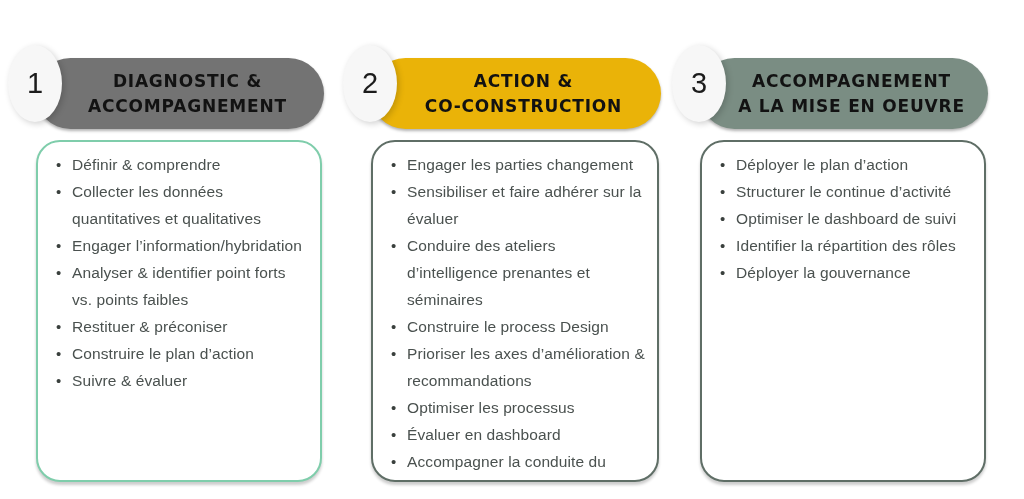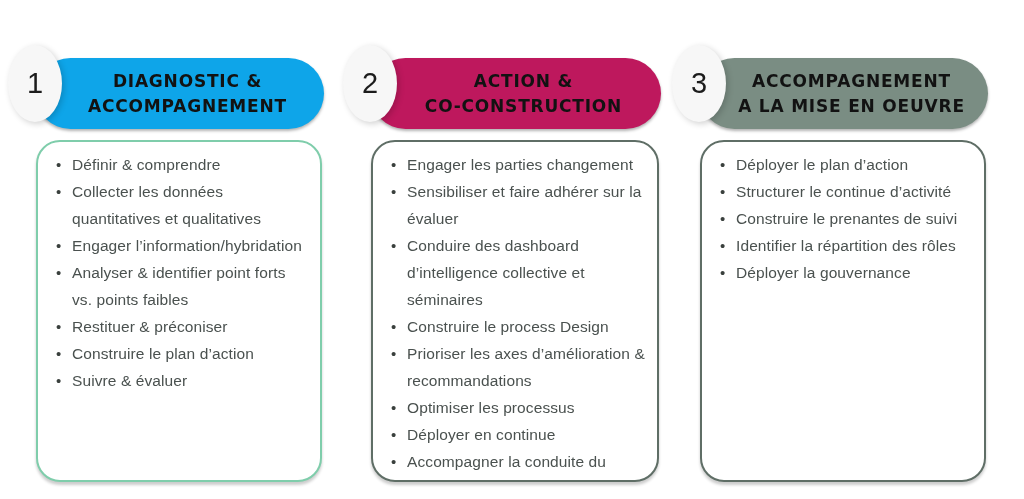--- a/index.html
+++ b/index.html
@@ -106,21 +106,21 @@
     flex: 1;
   }
 </style>
 </head>
 <body>
 
 <div class="stage">
 
   <div class="column col-1">
     <div class="header-row">
-      <div class="pill" style="background: #0ea5e9;">
+      <div class="pill" style="background: #737373;">
         <div class="pill-title">DIAGNOSTIC &amp;
 ACCOMPAGNEMENT</div>
       </div>
       <div class="step-circle">
         <span class="step-number">1</span>
       </div>
     </div>
     <div class="content-box" style="border-color: rgb(127, 205, 171);">
       <ul class="item-list">
           <li>
@@ -150,57 +150,57 @@
           <li>
             <span class="bullet">•</span>
             <span class="item-text">Suivre &amp; évaluer</span>
           </li>
         </ul>
     </div>
   </div>
 
   <div class="column col-2">
     <div class="header-row">
-      <div class="pill" style="background: #be185d;">
+      <div class="pill" style="background: #eab308;">
         <div class="pill-title">ACTION &amp;
 CO-CONSTRUCTION</div>
       </div>
       <div class="step-circle">
         <span class="step-number">2</span>
       </div>
     </div>
     <div class="content-box" style="border-color: rgb(95, 110, 102);">
       <ul class="item-list">
           <li>
             <span class="bullet">•</span>
             <span class="item-text">Engager les parties changement</span>
           </li>
           <li>
             <span class="bullet">•</span>
             <span class="item-text">Sensibiliser et faire adhérer sur la évaluer</span>
           </li>
           <li>
             <span class="bullet">•</span>
-            <span class="item-text">Conduire des dashboard d’intelligence collective et séminaires</span>
+            <span class="item-text">Conduire des ateliers d’intelligence prenantes et séminaires</span>
           </li>
           <li>
             <span class="bullet">•</span>
             <span class="item-text">Construire le process Design</span>
           </li>
           <li>
             <span class="bullet">•</span>
             <span class="item-text">Prioriser les axes d’amélioration &amp; recommandations</span>
           </li>
           <li>
             <span class="bullet">•</span>
             <span class="item-text">Optimiser les processus</span>
           </li>
           <li>
             <span class="bullet">•</span>
-            <span class="item-text">Déployer en continue</span>
+            <span class="item-text">Évaluer en dashboard</span>
           </li>
           <li>
             <span class="bullet">•</span>
             <span class="item-text">Accompagner la conduite du changement</span>
           </li>
         </ul>
     </div>
   </div>
 
   <div class="column col-3">
@@ -218,21 +218,21 @@
           <li>
             <span class="bullet">•</span>
             <span class="item-text">Déployer le plan d’action</span>
           </li>
           <li>
             <span class="bullet">•</span>
             <span class="item-text">Structurer le continue d’activité</span>
           </li>
           <li>
             <span class="bullet">•</span>
-            <span class="item-text">Construire le prenantes de suivi</span>
+            <span class="item-text">Optimiser le dashboard de suivi</span>
           </li>
           <li>
             <span class="bullet">•</span>
             <span class="item-text">Identifier la répartition des rôles</span>
           </li>
           <li>
             <span class="bullet">•</span>
             <span class="item-text">Déployer la gouvernance</span>
           </li>
         </ul>

